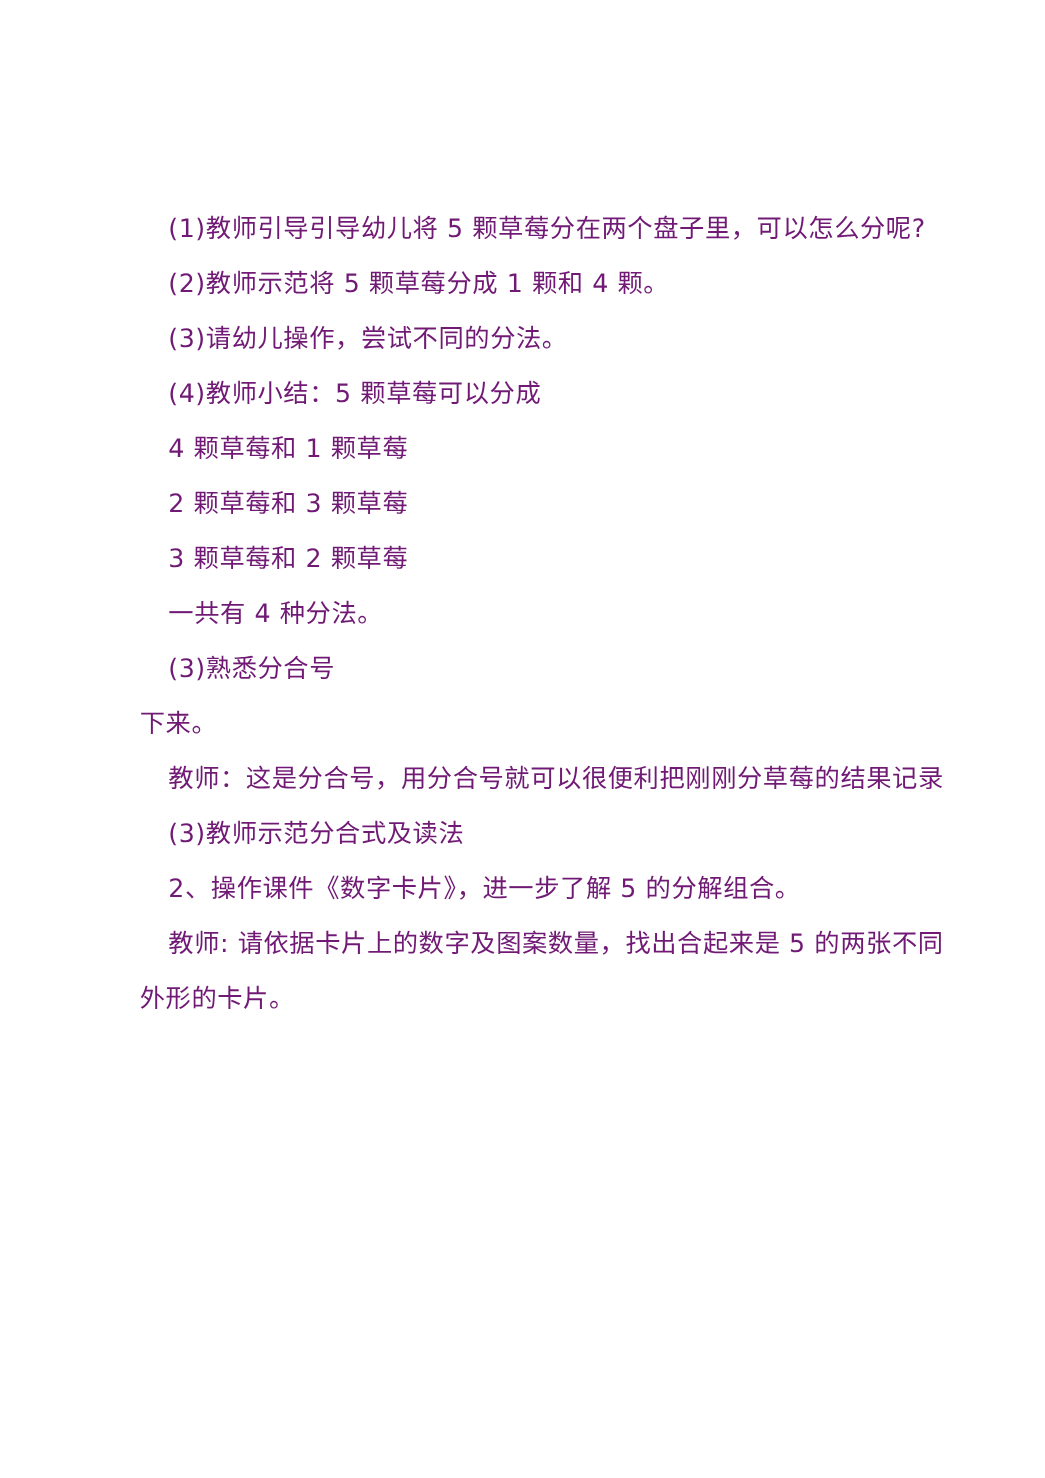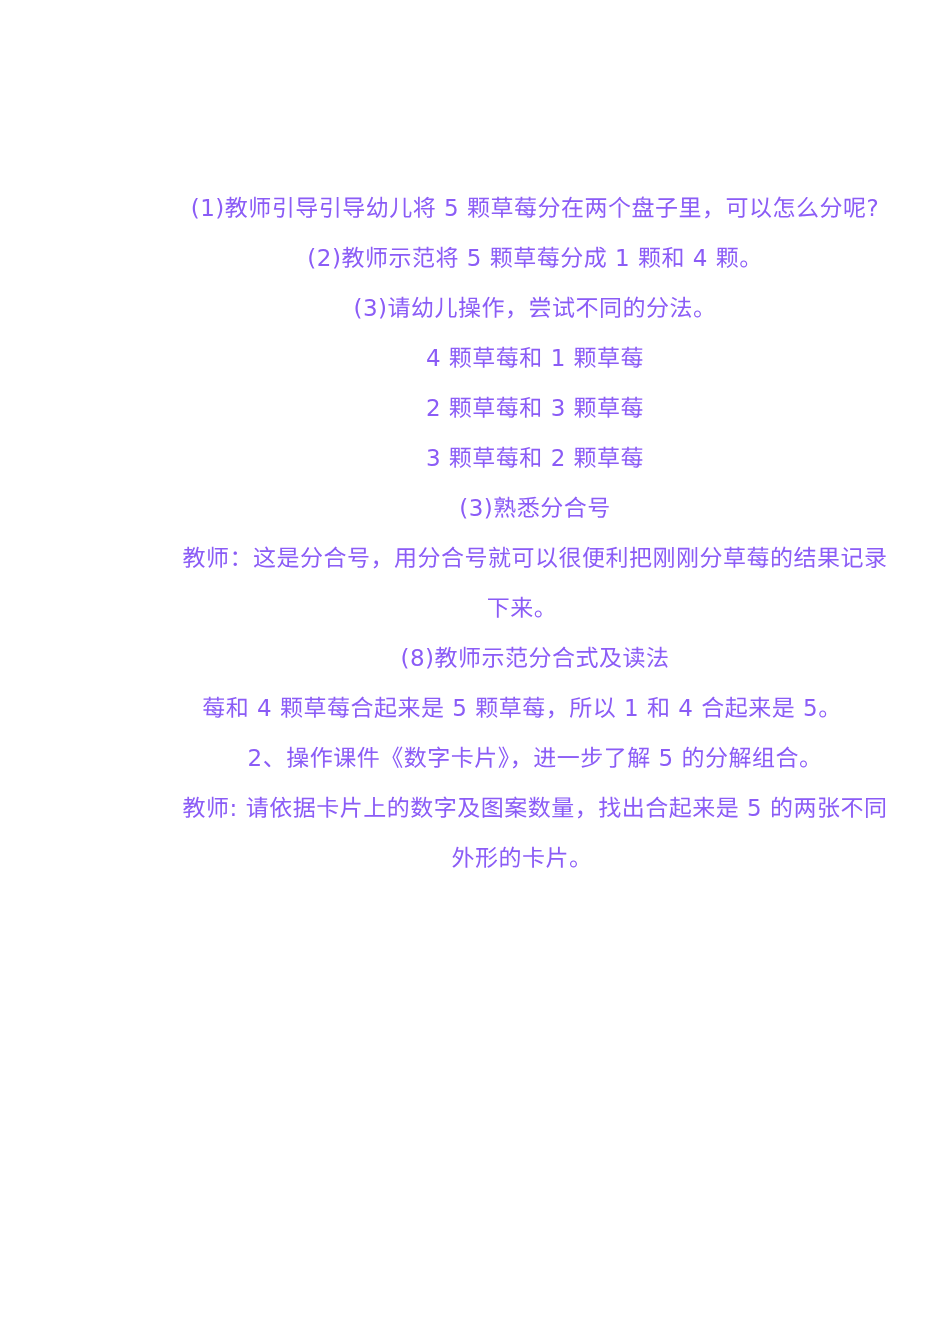--- a/index.html
+++ b/index.html
@@ -21,38 +21,38 @@
     width: 790px;
     color: #000000;
   }
   .line {
     margin: 0;
     height: 50px;
     line-height: 50px;
     font-size: 23px;
     letter-spacing: 0.5px;
     white-space: nowrap;
-    color: #8b5cf6;
-    text-align: center;
+    color: #701a75;
   }
   .indent {
     padding-left: 26px;
   }
 </style>
 </head>
 <body>
 
 <main class="doc-page">
   <p class="line indent">(1)教师引导引导幼儿将 5 颗草莓分在两个盘子里，可以怎么分呢?</p>
   <p class="line indent">(2)教师示范将 5 颗草莓分成 1 颗和 4 颗。</p>
   <p class="line indent">(3)请幼儿操作，尝试不同的分法。</p>
+  <p class="line indent">(4)教师小结：5 颗草莓可以分成</p>
   <p class="line indent">4 颗草莓和 1 颗草莓</p>
   <p class="line indent">2 颗草莓和 3 颗草莓</p>
   <p class="line indent">3 颗草莓和 2 颗草莓</p>
+  <p class="line indent">一共有 4 种分法。</p>
   <p class="line indent">(3)熟悉分合号</p>
+  <p class="line">下来。</p>
   <p class="line indent">教师：这是分合号，用分合号就可以很便利把刚刚分草莓的结果记录</p>
-  <p class="line">下来。</p>
-  <p class="line indent">(8)教师示范分合式及读法</p>
-  <p class="line">莓和 4 颗草莓合起来是 5 颗草莓，所以 1 和 4 合起来是 5。</p>
+  <p class="line indent">(3)教师示范分合式及读法</p>
   <p class="line indent">2、操作课件《数字卡片》，进一步了解 5 的分解组合。</p>
   <p class="line indent">教师: 请依据卡片上的数字及图案数量，找出合起来是 5 的两张不同</p>
   <p class="line">外形的卡片。</p>
 </main>
 
 </body></html>

